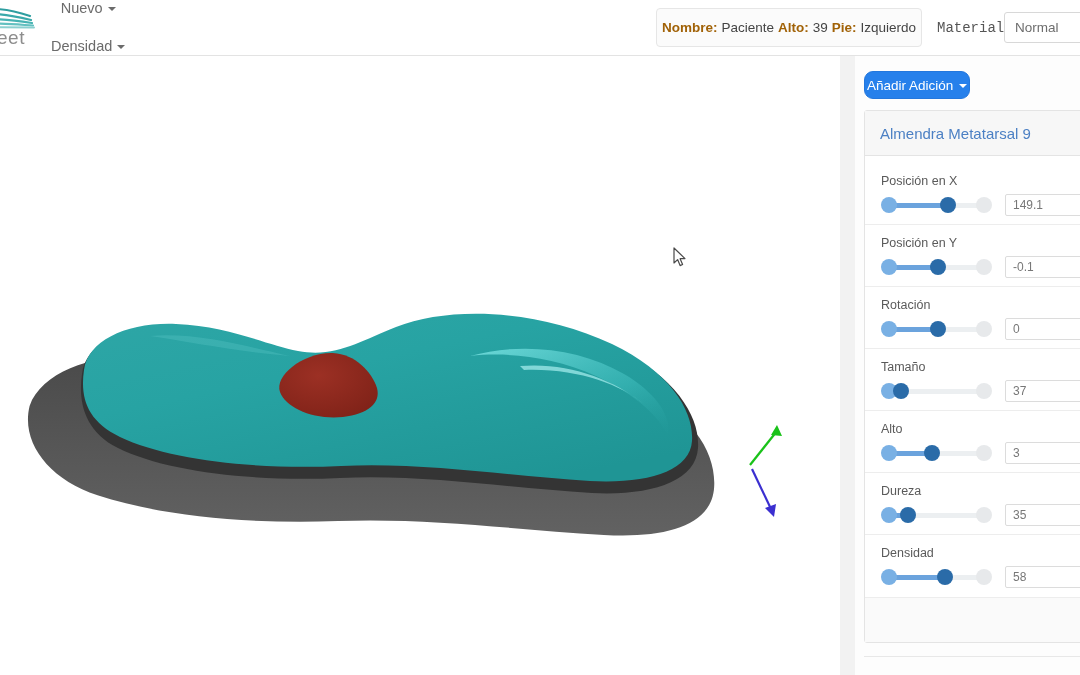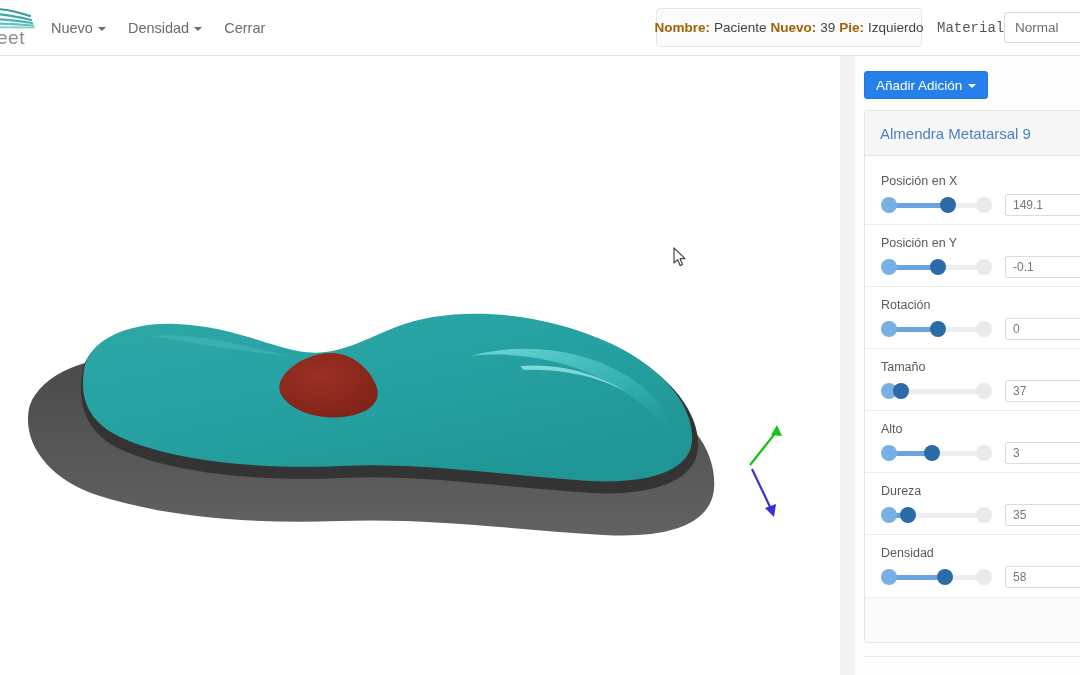--- a/index.html
+++ b/index.html
@@ -25,21 +25,21 @@
     position: absolute; left: -16px; top: 2px;
     width: 60px; height: 50px;
     display: flex; flex-direction: column; justify-content: center;
   }
   .brand svg { display: block; }
   .brand-word {
     font-size: 19px; color: #8d8d8d; letter-spacing: .5px;
     margin-top: -4px; margin-left: 13px; font-family: "Liberation Sans", sans-serif;
   }
 
-  .nav { position: absolute; left: 51px; top: 0; height: 56px; display: flex; align-items: center; gap: 22px; }
+  .nav { position: absolute; left: 51px; top: 0; height: 56px; display: flex; align-items: center; gap: 22px; flex-direction: column; }
   .nav-item {
     font-size: 14.5px; color: #6b6b6b; cursor: pointer;
     display: flex; align-items: center; gap: 5px; white-space: nowrap;
   }
   .caret {
     width: 0; height: 0; display: inline-block;
     border-left: 4px solid transparent; border-right: 4px solid transparent;
     border-top: 4px solid #6b6b6b; position: relative; top: 1px;
   }
 
@@ -81,22 +81,22 @@
     width: 15px; height: 619px; background: #f2f2f2;
   }
   .panel {
     position: absolute; left: 855px; top: 56px;
     width: 225px; height: 619px;
     background: #fdfdfd; overflow: hidden;
   }
 
   .add-btn {
     position: absolute; left: 9px; top: 15px;
-    height: 28px; padding: 0 11px;
-    background: #2680eb; border: 1px solid #2377dd; border-radius: 3px;
+    height: 28px; padding: 0 2px;
+    background: #2680eb; border: 1px solid #2377dd; border-radius: 9px;
     color: #ffffff; font-size: 13.5px;
     display: flex; align-items: center; gap: 6px;
     white-space: nowrap; cursor: pointer;
   }
   .add-btn .caret { border-top-color: #ffffff; }
 
   .card {
     position: absolute; left: 9px; top: 54px;
     width: 260px;
     border: 1px solid #e4e4e4; border-radius: 3px;
@@ -189,21 +189,21 @@
         <i class="caret"></i>
       </div>
       <div class="nav-item">
         <span>Cerrar</span>
       </div>
     </div>
 
     <div class="patient-box">
       <b class="seg">Nombre:</b>
       <span class="seg">Paciente</span>
-      <b class="seg">Nuevo:</b>
+      <b class="seg">Alto:</b>
       <span class="seg">39</span>
       <b class="seg">Pie:</b>
       <span>Izquierdo</span>
     </div>
 
     <div class="material-label">Material</div>
     <div class="material-select">
       <span>Normal</span>
     </div>
   </div>

